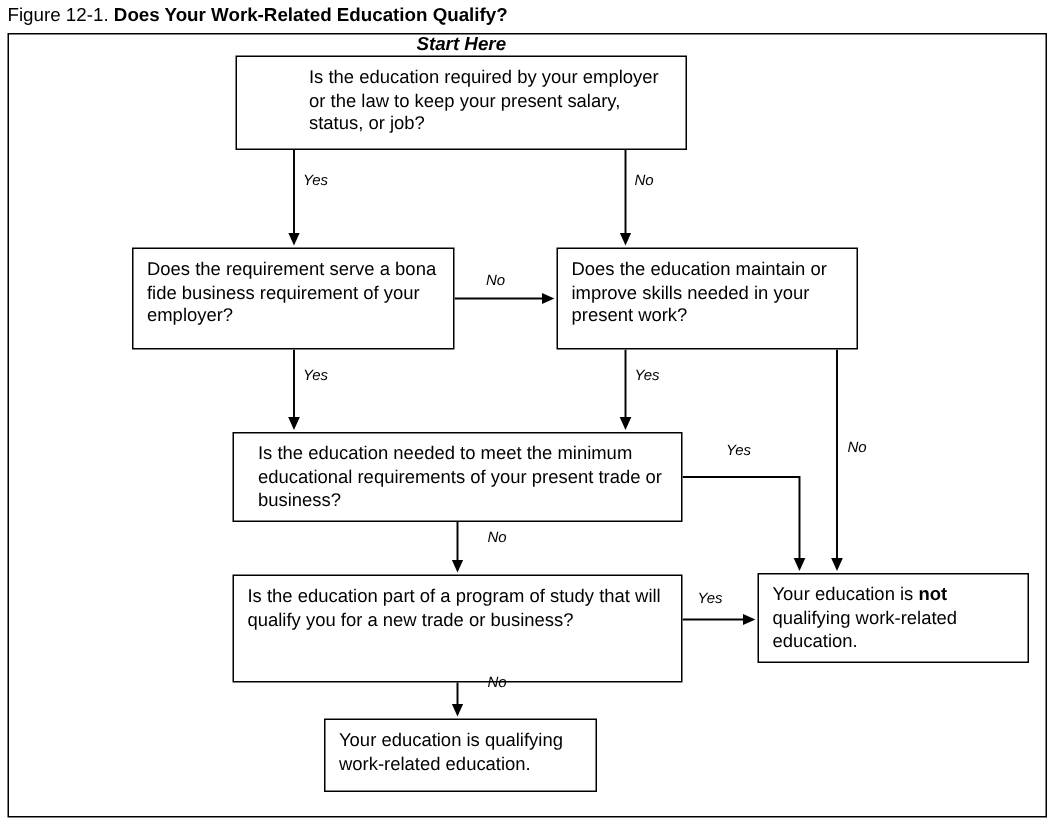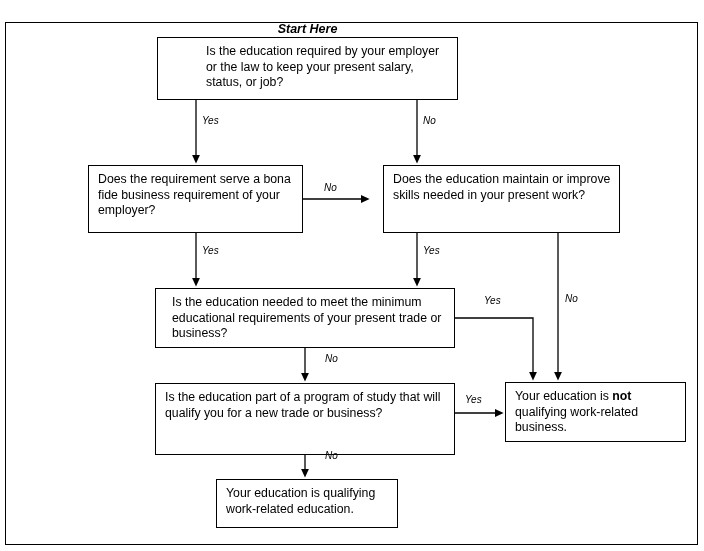--- a/index.html
+++ b/index.html
@@ -74,20 +74,24 @@
     font-style: italic;
     white-space: nowrap;
   }
   b { font-weight: bold; }
 </style>
 </head>
 <body>
 
 <div id="page">
 
+  <div class="fig-caption">
+    <span class="fig-num">Figure 12-1.</span>
+    <span class="fig-title">Does Your Work-Related Education Qualify?</span>
+  </div>
 
   <div id="chart-area"></div>
 
   <svg class="flow" viewBox="0 0 704 551">
     <defs>
       <marker id="ah" markerWidth="9" markerHeight="9" refX="4" refY="4.5" orient="auto" markerUnits="userSpaceOnUse">
         <path d="M0,0.6 L8.6,4.5 L0,8.4 z" fill="#000000"></path>
       </marker>
     </defs>
     <g stroke="#000000" stroke-width="1.3" fill="none">
@@ -113,28 +117,28 @@
       <path d="M305,443 L305,473" marker-end="url(#ah)"></path>
     </g>
   </svg>
 
   <div class="start-label" style="left:275px; top:22px; width:65px; text-align:center;">Start Here</div>
 
   <div class="nodebox" style="left:157px; top:37px; width:301px; height:63px;padding-left:48px;">Is the education required by your employer or the law to keep your present salary, status, or job?</div>
 
   <div class="nodebox" style="left:88px; top:165px; width:215px; height:68px;">Does the requirement serve a bona fide business requirement of your employer?</div>
 
-  <div class="nodebox" style="left:371px; top:165px; width:237px; height:68px;margin-left:12px;">Does the education maintain or improve skills needed in your present work?</div>
+  <div class="nodebox" style="left:371px; top:165px; width:201px; height:68px;">Does the education maintain or improve skills needed in your present work?</div>
 
   <div class="nodebox" style="left:155px; top:288px; width:300px; height:60px;padding-left:16px;">Is the education needed to meet the minimum educational requirements of your present trade or business?</div>
 
   <div class="nodebox" style="left:155px; top:383px; width:300px; height:72px;">Is the education part of a program of study that will qualify you for a new trade or business?</div>
 
   <div class="nodebox" style="left:505px; top:382px; width:181px; height:60px;">
-    <span>Your education is </span><b>not</b><span> qualifying work-related business.</span>
+    <span>Your education is </span><b>not</b><span> qualifying work-related education.</span>
   </div>
 
   <div class="nodebox" style="left:216px; top:479px; width:182px; height:49px;">Your education is qualifying work-related education.</div>
 
   <div class="edge-label" style="left:202px; top:115px;">Yes</div>
   <div class="edge-label" style="left:423px; top:115px;">No</div>
   <div class="edge-label" style="left:324px; top:182px;">No</div>
   <div class="edge-label" style="left:202px; top:245px;">Yes</div>
   <div class="edge-label" style="left:423px; top:245px;">Yes</div>
   <div class="edge-label" style="left:565px; top:293px;">No</div>

